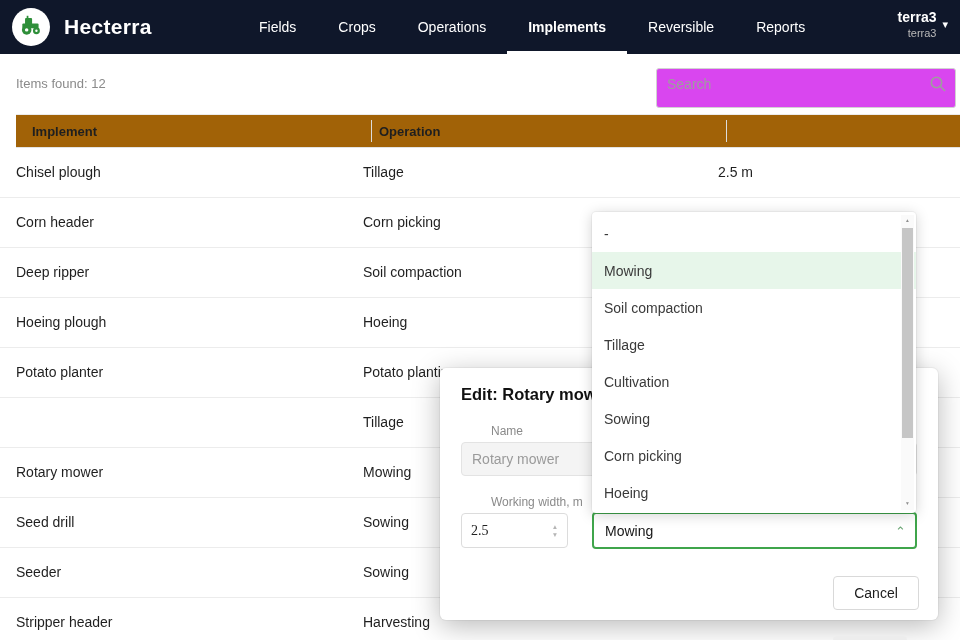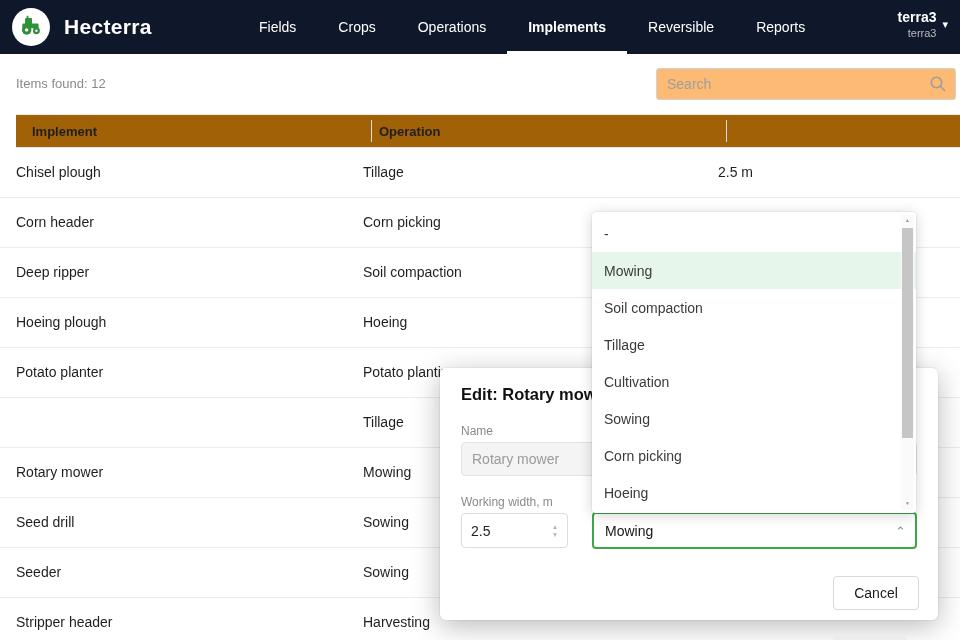--- a/index.html
+++ b/index.html
@@ -16,45 +16,45 @@
   .nav-item.active::after { content:""; position:absolute; left:0; right:0; bottom:0; height:3px; background:#fff; }
   .user { position:absolute; right:12px; top:8px; display:flex; align-items:center; cursor:pointer; }
   .user-text { text-align:right; }
   .user-name { color:#fff; font-size:14px; font-weight:700; line-height:18px; }
   .user-sub { color:#b9b9b9; font-size:11px; line-height:14px; }
   .user-chevron { color:#fff; font-size:11px; margin-left:6px; }
 
   
   .toolbar { position:absolute; top:54px; left:0; width:960px; height:60px; background:#fff; }
   .items-found { position:absolute; left:16px; top:22px; color:#8a8a8a; font-size:13px; }
-  .search-box { position:absolute; right:4px; top:14px; width:300px; height:32px; border:1px solid #d2d2d2; border-radius:3px; background:#fdba74; }
+  .search-box { position:absolute; right:4px; top:14px; width:300px; height:40px; border:1px solid #d2d2d2; border-radius:3px; background:#d946ef; }
   .search-input { position:absolute; left:0; top:0; width:268px; height:30px; border:none; outline:none; padding:0 10px; font-size:14px; font-family:"Liberation Sans", sans-serif; color:#333; background:transparent; }
   .search-input::placeholder { color:#9e9e9e; }
   .search-icon { position:absolute; right:8px; top:6px; width:18px; height:18px; cursor:pointer; }
 
   
   .table-header { position:absolute; top:114px; left:16px; width:960px; height:34px; background:#a16207; border-top:1px solid #ebebeb; border-bottom:1px solid #e3e3e3; }
   .th { position:absolute; top:0; height:34px; line-height:33px; font-size:13px; font-weight:700; color:#1f1f1f; }
   .th1 { left:16px; } .th2 { left:363px; } .th3 { left:718px; }
   .th-div { position:absolute; top:5px; bottom:5px; width:1px; background:#dcdcdc; }
   .thd1 { left:355px; } .thd2 { left:710px; }
   .rows { position:absolute; top:148px; left:0; width:960px; }
   .row { position:relative; width:960px; height:50px; border-bottom:1px solid #ececec; background:#fff; cursor:pointer; }
   .cell { position:absolute; top:0; height:50px; line-height:49px; font-size:14px; color:#1f1f1f; white-space:nowrap; }
   .c1 { left:16px; } .c2 { left:363px; } .c3 { left:718px; }
 
   
   .modal { position:absolute; left:440px; top:368px; width:498px; height:252px; background:#fff; border-radius:6px; box-shadow:0 6px 28px rgba(0,0,0,.28), 0 0 0 1px rgba(0,0,0,.04); z-index:30; }
   .modal-title { position:absolute; left:21px; top:17px; font-size:16.5px; font-weight:700; color:#111; }
-  .field-label { position:absolute; font-size:12px; color:#8a8a8a; }
+  .field-label { position:absolute; font-size:12px; color:#8a8a8a;margin-left:30px; }
   .lbl-name { left:21px; top:56px; }
   .lbl-width { left:21px; top:127px; }
   .name-input { position:absolute; left:21px; top:74px; width:456px; height:34px; background:#f4f4f4; border:1px solid #e3e3e3; border-radius:4px; padding:0 10px; font-size:14px; font-family:"Liberation Sans", sans-serif; color:#9a9a9a; }
   .width-wrap { position:absolute; left:21px; top:145px; width:107px; height:35px; }
-  .width-input { width:107px; height:35px; border:1px solid #dcdcdc; border-radius:4px; padding:0 22px 0 9px; font-size:14px; font-family:Liberation Sans, sans-serif; color:#222; outline:none; }
+  .width-input { width:107px; height:35px; border:1px solid #dcdcdc; border-radius:4px; padding:0 22px 0 9px; font-size:14px; font-family:Liberation Serif, serif; color:#222; outline:none; }
   .stepper { position:absolute; right:7px; top:4px; width:12px; height:27px; display:flex; flex-direction:column; align-items:center; justify-content:center; color:#b5b5b5; font-size:8px; line-height:8px; cursor:pointer; }
   .op-select { position:absolute; left:152px; top:144px; width:325px; height:37px; border:2px solid #3fa54b; border-radius:4px; background:#fff; display:flex; align-items:center; padding:0 11px; font-size:14px; color:#161616; cursor:pointer; }
   .select-chevron { position:absolute; right:9px; top:10px; color:#6fa878; font-size:13px; }
   .btn-row { position:absolute; right:19px; top:208px; display:flex; gap:18px;flex-direction:column; }
   .btn { height:34px; border-radius:4px; font-size:14px; font-family:"Liberation Sans", sans-serif; cursor:pointer; }
   .btn-cancel { width:86px; background:#fff; border:1px solid #d9d9d9; color:#1c1c1c; }
   .btn-save { width:74px; background:#ededed; border:none; color:#b3b3b3; cursor:default;margin-top:8px; }
 
   
   .dropdown { position:absolute; left:592px; top:212px; width:324px; height:301px; background:#fff; border-radius:4px; box-shadow:0 2px 14px rgba(0,0,0,.18), 0 0 0 1px rgba(0,0,0,.04); z-index:40; }

